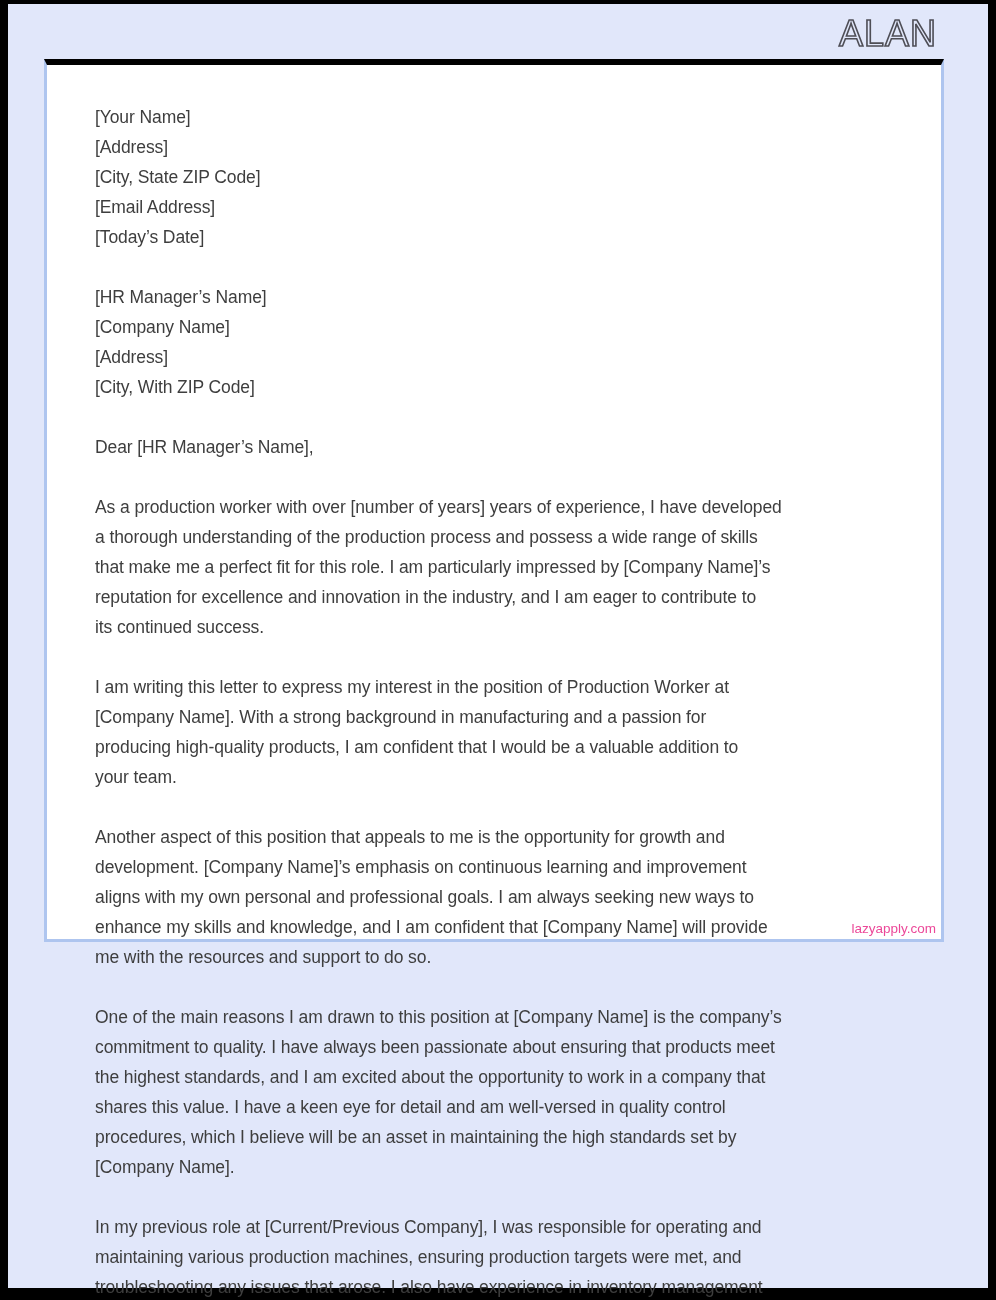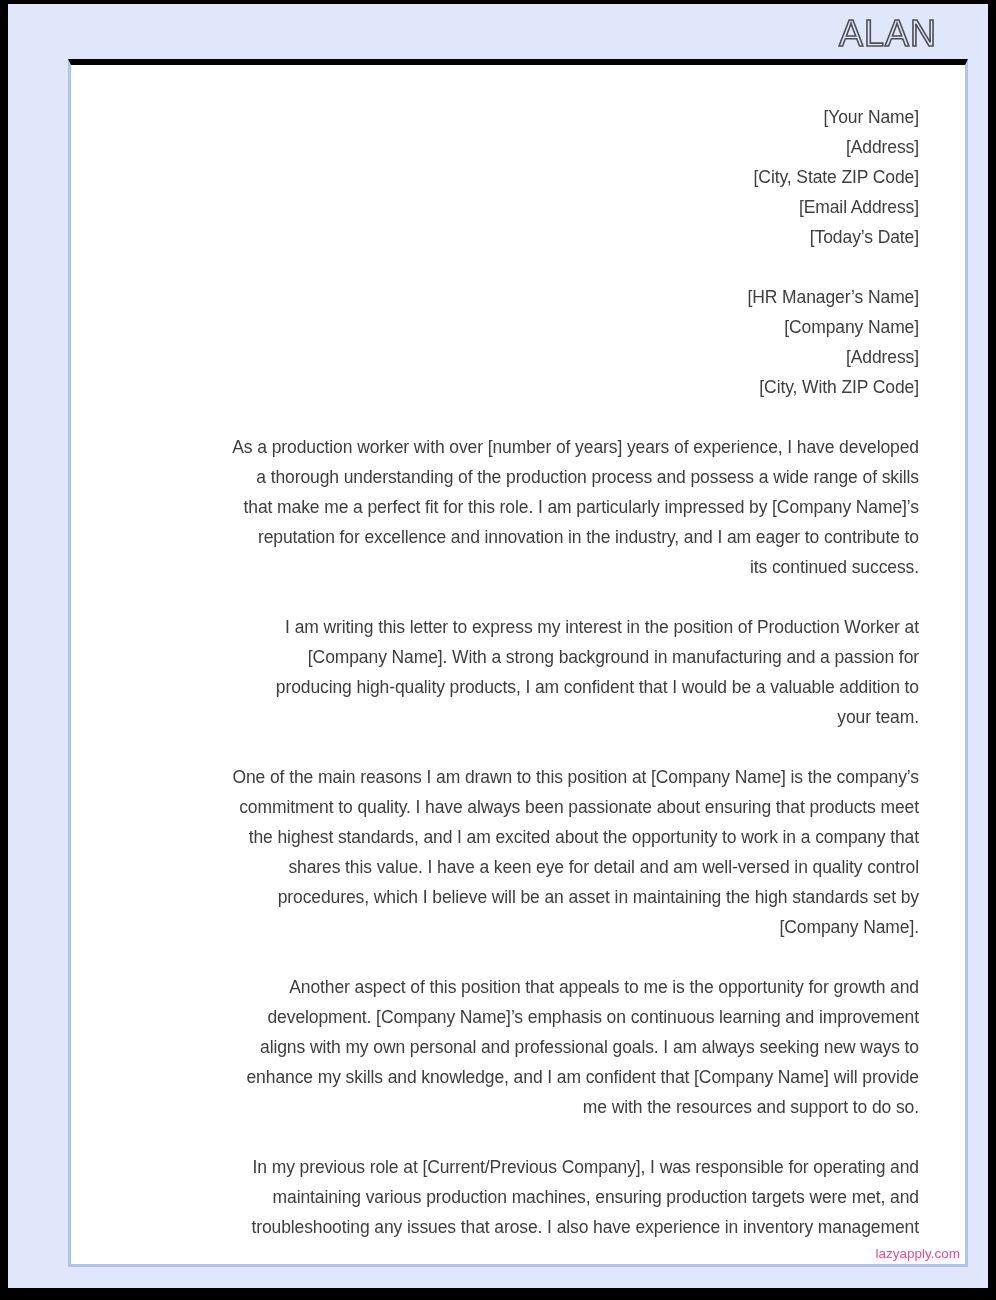--- a/index.html
+++ b/index.html
@@ -11,35 +11,34 @@
     background: #000;
   }
   .frame {
     position: absolute;
     inset: 0;
     background: #e1e7fa;
     border-left: 8px solid #000;
     border-right: 8px solid #000;
     border-top: 4px solid #000;
     border-bottom: 12px solid #000;
-    text-align: right;
   }
   .logo {
     position: absolute;
     top: 6px;
     right: 49px;
     width: 130px;
     height: 46px;
   }
   .page {
     position: absolute;
-    left: 60px;
+    left: 36px;
     top: 55px;
     width: 900px;
-    height: 1208px;
+    height: 883px;
     background: #ffffff;
     border-top: 6px solid #000000;
     border-left: 3px solid #aec5ef;
     border-right: 3px solid #aec5ef;
     border-bottom: 3px solid #aec5ef;
     overflow: visible;
   }
   .letter-content {
     padding: 37px 46px 0 48px;
     width: 894px;
@@ -79,44 +78,45 @@
 [Address]
 [City, State ZIP Code]
 [Email Address]
 [Today’s Date]</div>
 
       <div class="block">[HR Manager’s Name]
 [Company Name]
 [Address]
 [City, With ZIP Code]</div>
 
+      <div class="block">Dear [HR Manager’s Name],</div>
 
       <div class="block">As a production worker with over [number of years] years of experience, I have developed
 a thorough understanding of the production process and possess a wide range of skills
 that make me a perfect fit for this role. I am particularly impressed by [Company Name]’s
 reputation for excellence and innovation in the industry, and I am eager to contribute to
 its continued success.</div>
 
       <div class="block">I am writing this letter to express my interest in the position of Production Worker at
 [Company Name]. With a strong background in manufacturing and a passion for
 producing high-quality products, I am confident that I would be a valuable addition to
 your team.</div>
 
+      <div class="block">Another aspect of this position that appeals to me is the opportunity for growth and
+development. [Company Name]’s emphasis on continuous learning and improvement
+aligns with my own personal and professional goals. I am always seeking new ways to
+enhance my skills and knowledge, and I am confident that [Company Name] will provide
+me with the resources and support to do so.</div>
+
       <div class="block">One of the main reasons I am drawn to this position at [Company Name] is the company’s
 commitment to quality. I have always been passionate about ensuring that products meet
 the highest standards, and I am excited about the opportunity to work in a company that
 shares this value. I have a keen eye for detail and am well-versed in quality control
 procedures, which I believe will be an asset in maintaining the high standards set by
 [Company Name].</div>
-
-      <div class="block">Another aspect of this position that appeals to me is the opportunity for growth and
-development. [Company Name]’s emphasis on continuous learning and improvement
-aligns with my own personal and professional goals. I am always seeking new ways to
-enhance my skills and knowledge, and I am confident that [Company Name] will provide
-me with the resources and support to do so.</div>
 
       <div class="block">In my previous role at [Current/Previous Company], I was responsible for operating and
 maintaining various production machines, ensuring production targets were met, and
 troubleshooting any issues that arose. I also have experience in inventory management</div>
 
     </div>
 
     <div class="watermark">lazyapply.com</div>
   </div>
 

